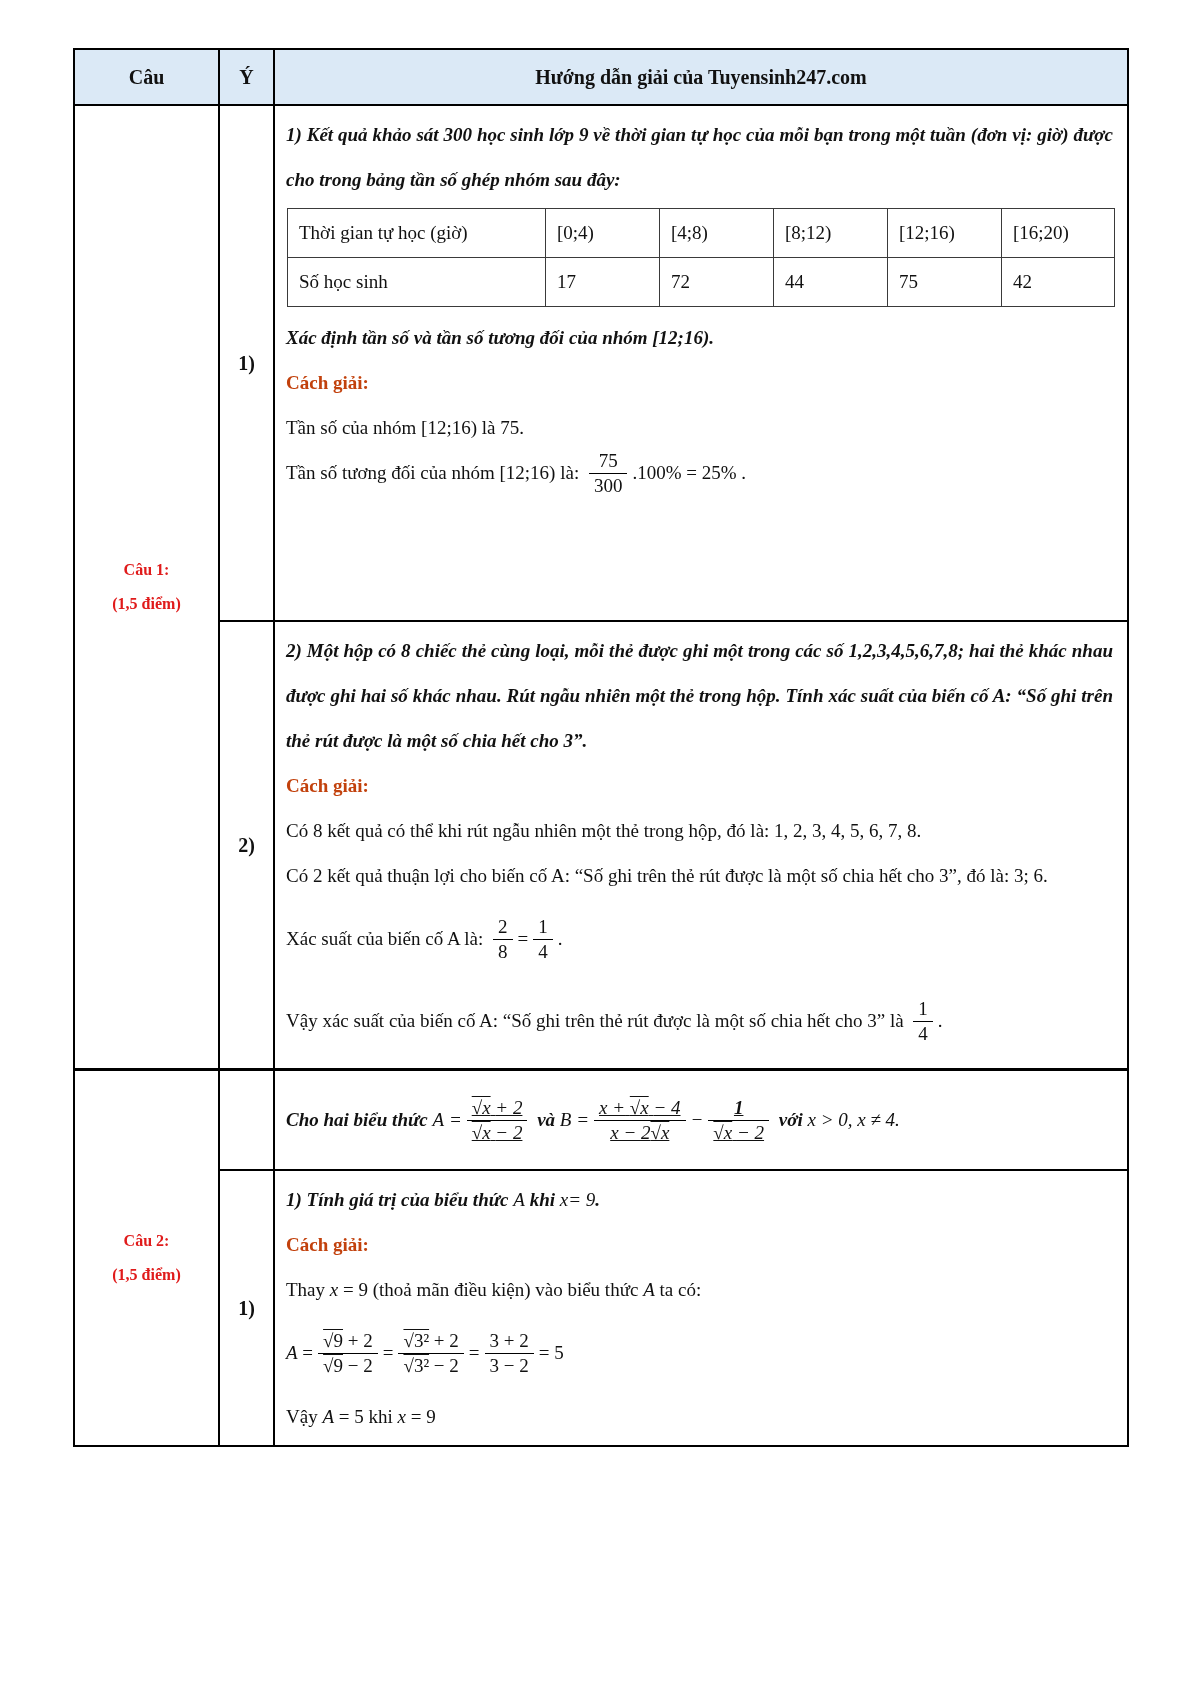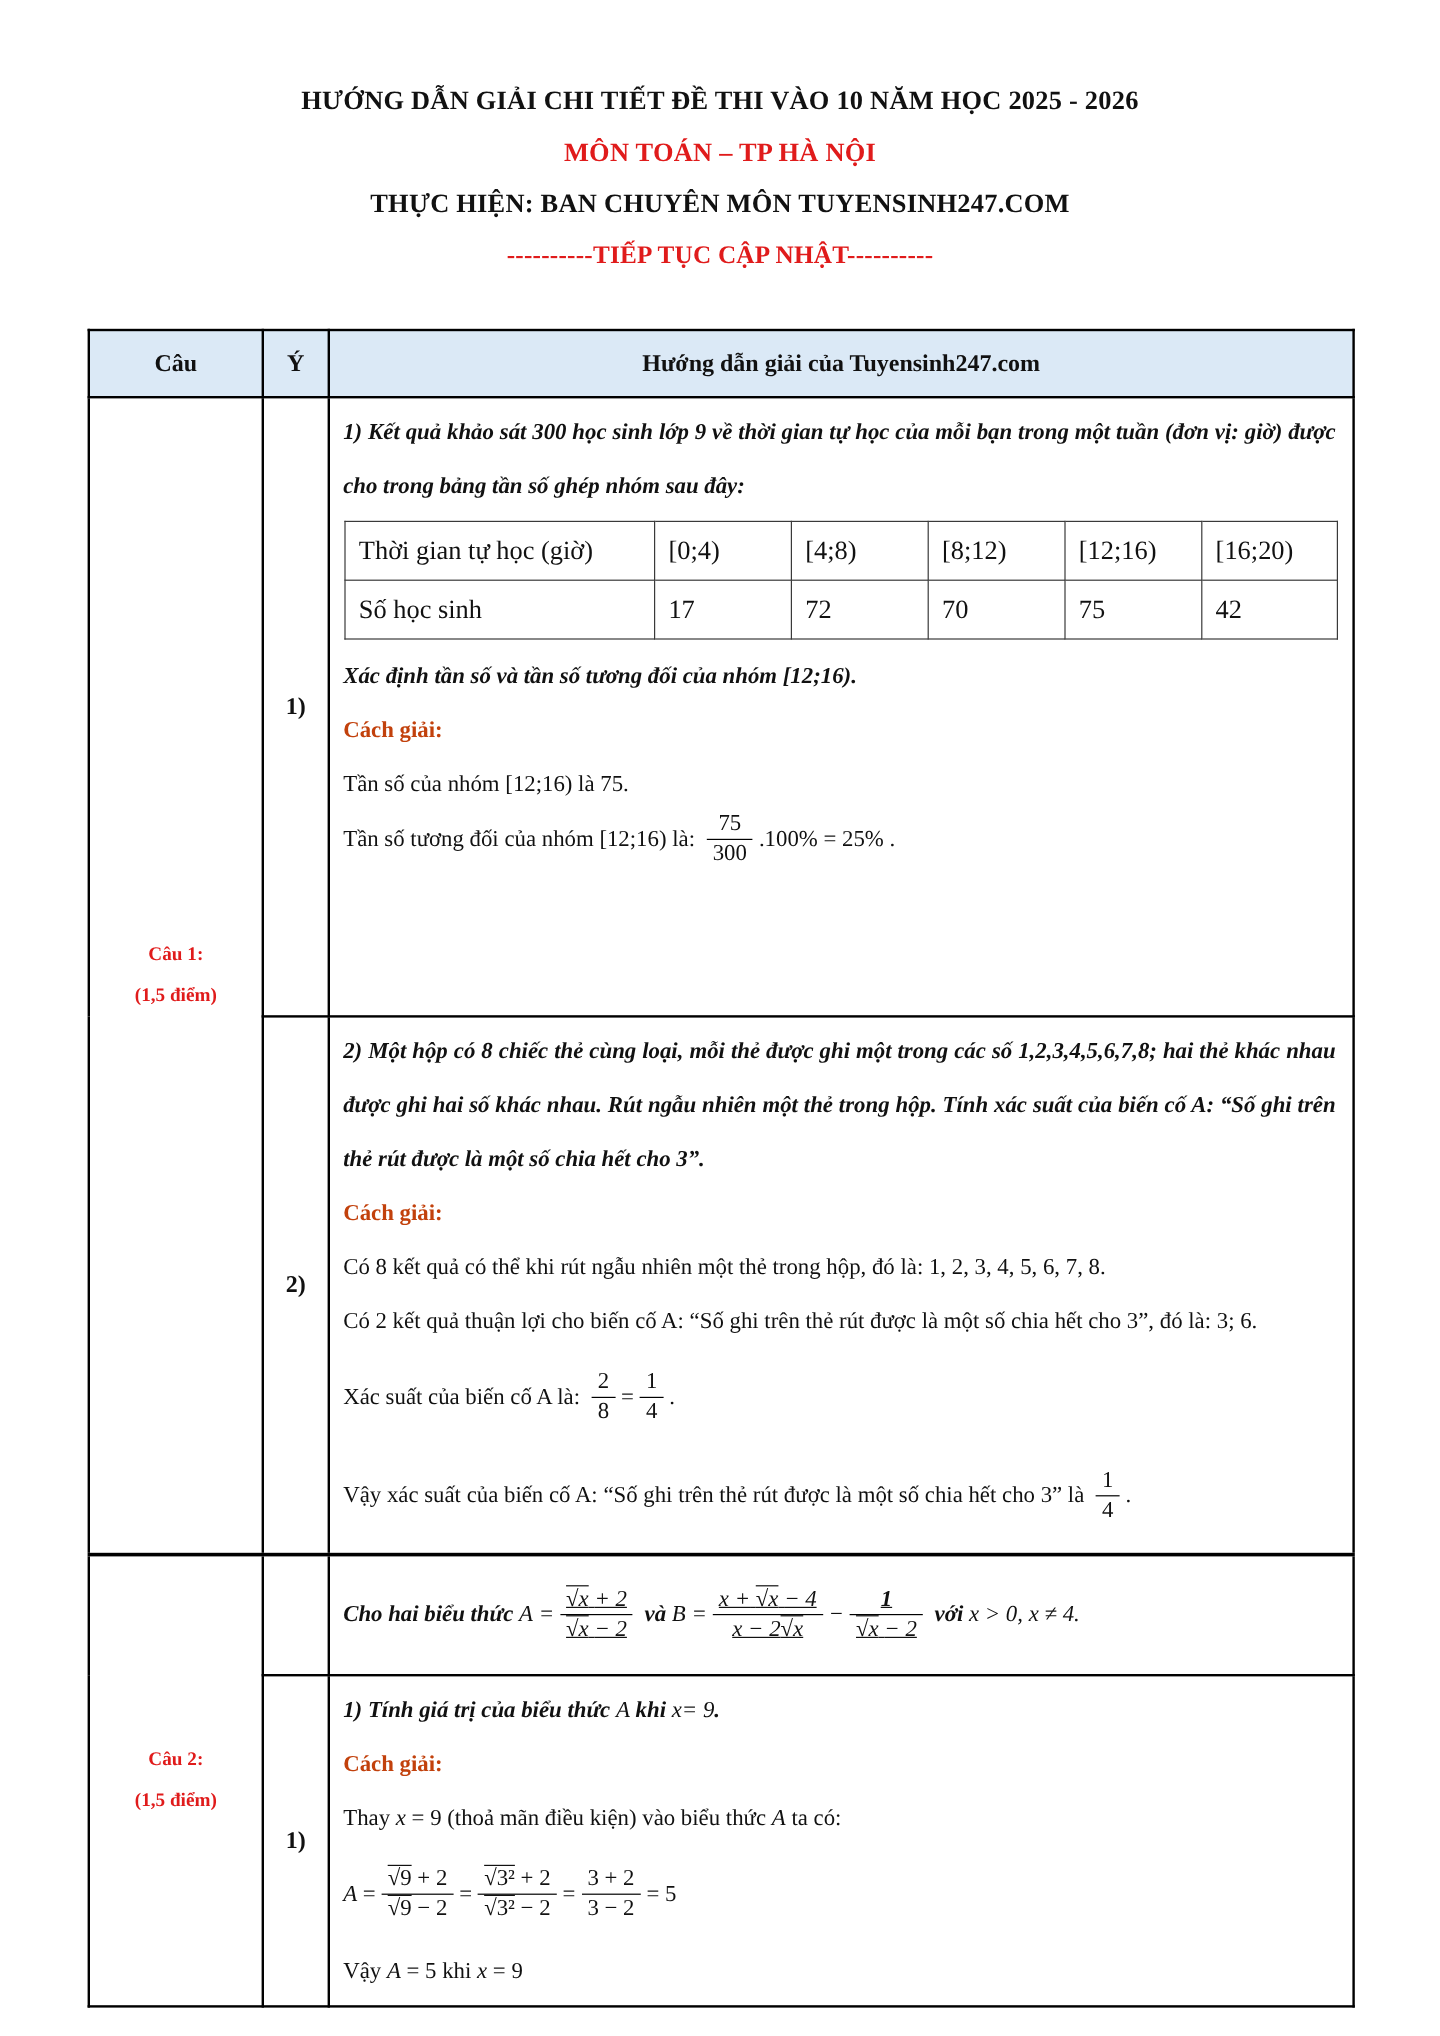--- a/index.html
+++ b/index.html
@@ -65,21 +65,21 @@
   }
   .fn { display: block; border-bottom: 1.6px solid #000; padding: 1px 5px 0; }
   .fd { display: block; padding: 0 5px; }
   .sq { text-decoration: overline; }
   .fline { margin-top: 4px; }
   .mexp { white-space: nowrap; }
 
   
   table.freq {
     border-collapse: collapse; table-layout: fixed;
-    width: 827px; margin: 6px 0 8px 1px; font-size: 22px;
+    width: 827px; margin: 6px 0 8px 1px; font-size: 19px;
   }
   table.freq td {
     border: 1.6px solid #3a3a3a;
     height: 49px; padding: 0 6px 0 11px;
     vertical-align: middle; text-align: left;
   }
   
   td.h-c1p1 { height: 516px; }
   td.h-c1p2 { height: 447px; }
   td.h-c2in { height: 86px; }
@@ -87,26 +87,20 @@
   .intro-f { line-height: 86px; }
   .intro-f .frac { line-height: 1.25; text-decoration: underline; }
   .tallline { line-height: 82px; }
   .tallline .frac { line-height: 1.25; }
 </style>
 </head>
 <body>
 
 <div class="page">
 
-  <div class="hdr">
-    <p class="hline">HƯỚNG DẪN GIẢI CHI TIẾT ĐỀ THI VÀO 10 NĂM HỌC 2025 - 2026</p>
-    <p class="hline red">MÔN TOÁN – TP HÀ NỘI</p>
-    <p class="hline">THỰC HIỆN: BAN CHUYÊN MÔN TUYENSINH247.COM</p>
-    <p class="hline red update-line">----------TIẾP TỤC CẬP NHẬT----------</p>
-  </div>
 
   <table class="main">
     <colgroup>
         <col style="width:145px">
         <col style="width:55px">
         <col style="width:854px">
       </colgroup>
     <thead>
       <tr>
         <th>Câu</th>
@@ -139,21 +133,21 @@
               <td>[0;4)</td>
               <td>[4;8)</td>
               <td>[8;12)</td>
               <td>[12;16)</td>
               <td>[16;20)</td>
             </tr>
             <tr>
               <td>Số học sinh</td>
               <td>17</td>
               <td>72</td>
-              <td>70</td>
+              <td>44</td>
               <td>75</td>
               <td>42</td>
             </tr>
           </tbody>
             </table>
           <p class="prob">Xác định tần số và tần số tương đối của nhóm [12;16).</p>
           <p class="cg">Cách giải:</p>
           <p class="sol">Tần số của nhóm [12;16) là 75.</p>
           <p class="sol fline">
             <span>Tần số tương đối của nhóm [12;16) là:</span>

